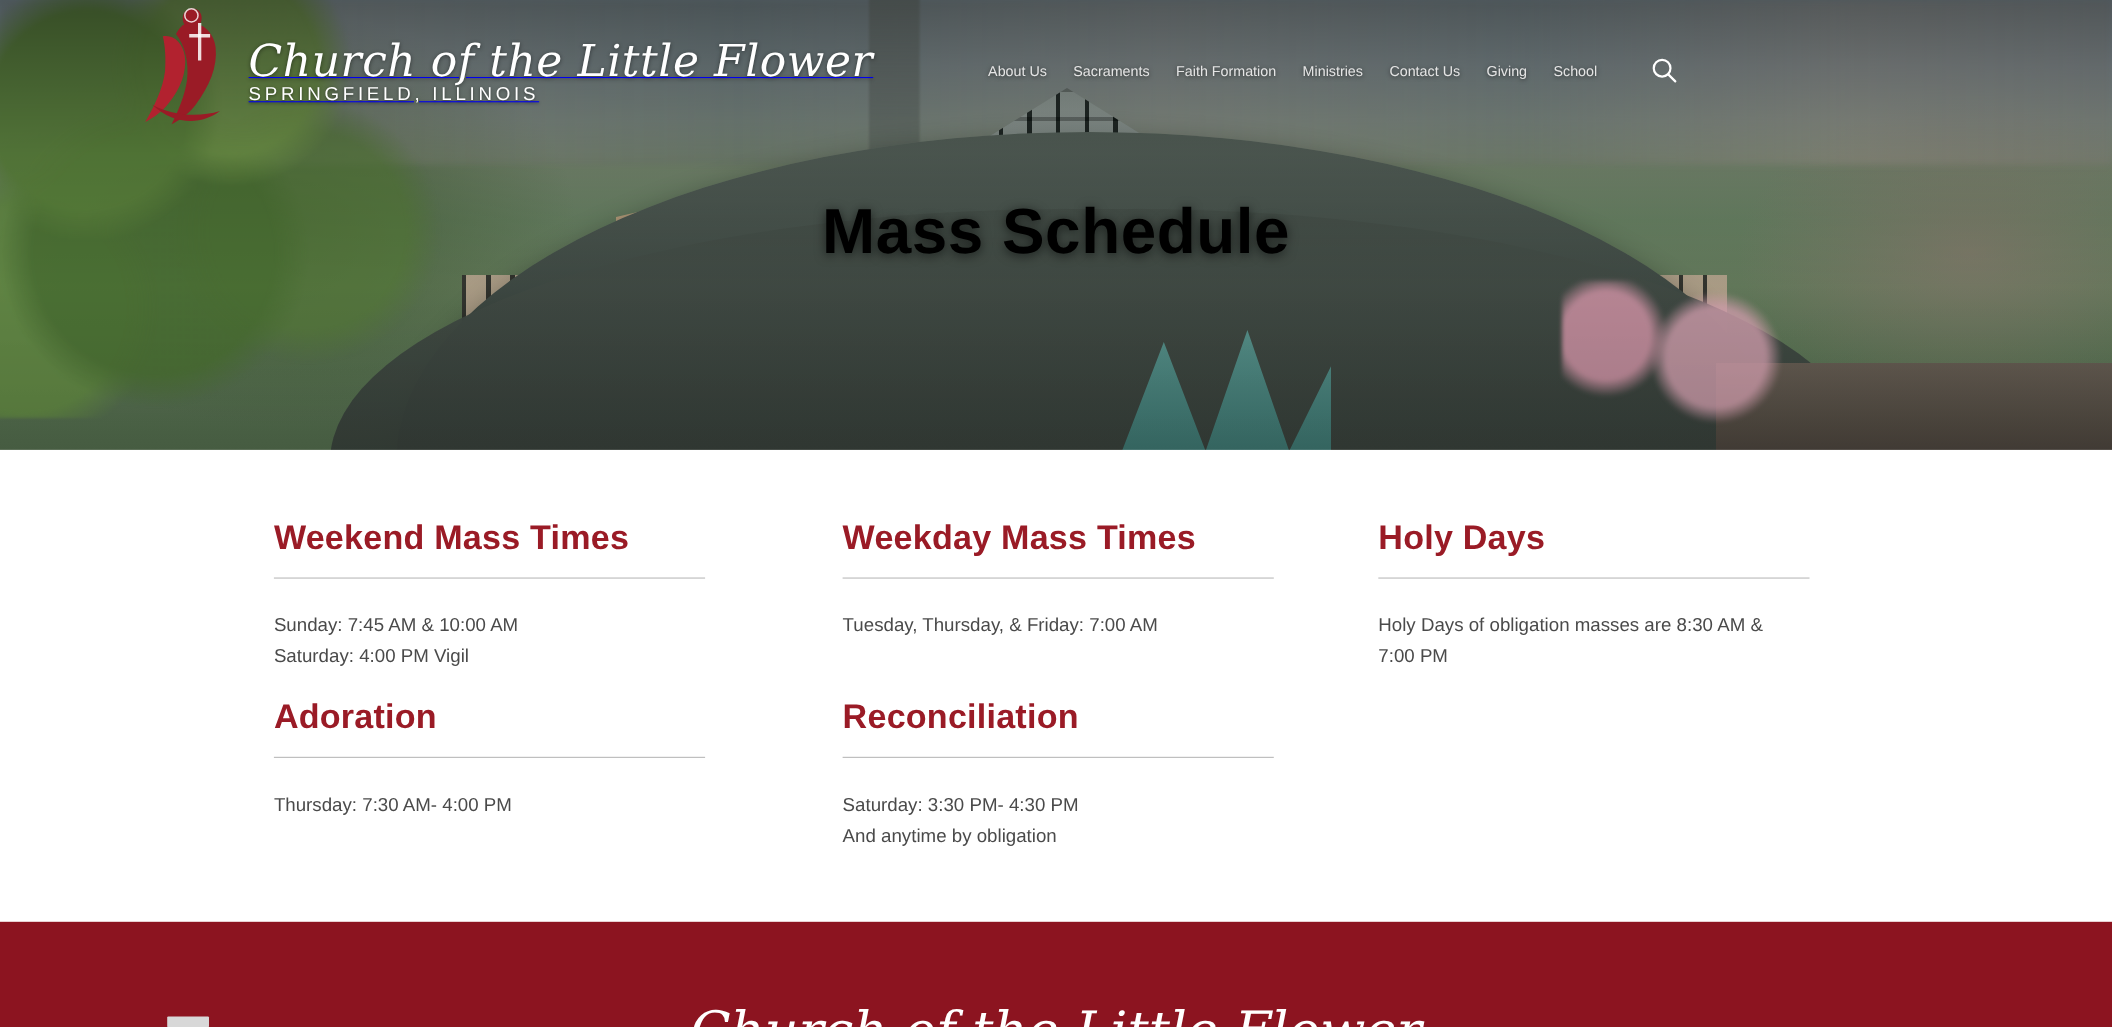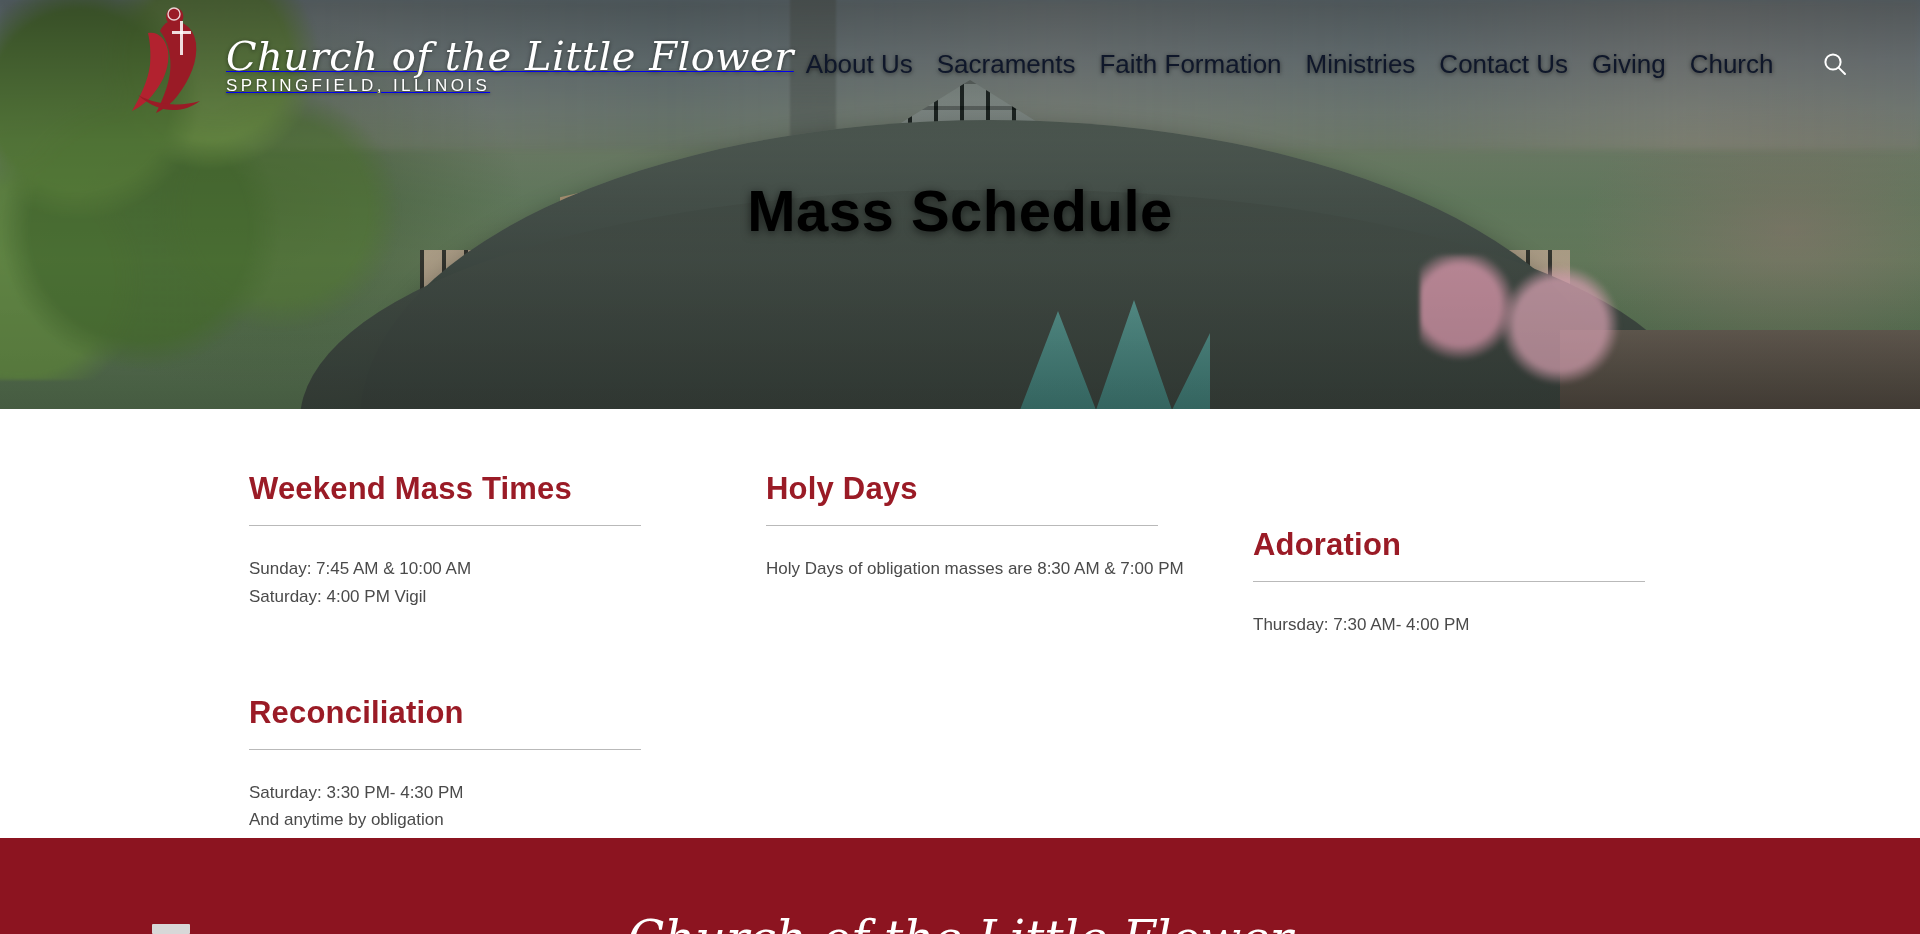--- a/index.html
+++ b/index.html
@@ -151,22 +151,22 @@
     text-align: center; width: 430px;
     text-shadow: 0 1px 3px rgba(0,0,0,.5);
   }
 
   .nav {
     margin-left: auto;
     display: flex; align-items: center; gap: 0;
     padding-right: 0;
   }
   .nav a {
-    color: #0f172a; text-decoration: none;
-    font-size: 26px;
+    color: #e5e5e5; text-decoration: none;
+    font-size: 13px;
     padding: 0 12px;
     text-shadow: 0 1px 4px rgba(0,0,0,.55);
     white-space: nowrap;
   }
   .search-btn {
     margin-left: 32px; margin-right: 58px;
     width: 34px; height: 34px;
     display: flex; align-items: center; justify-content: center;
     cursor: pointer; background: none; border: none;
   }
@@ -206,21 +206,21 @@
   }
   .rule {
     height: 1px; background: #b9b9b9; margin-bottom: 29px;
   }
   .rule.w1 { width: 392px; }
   .rule.w2 { width: 392px; }
   .rule.w3 { width: 392px; }
   .card p {
     font-size: 17px; color: #4a4a4a; line-height: 1.62;
   }
-  .row2 { margin-top: 56px; }
+  .row2 { margin-top: 24px; }
 
   
   .footer {
     position: absolute;
     top: 838px; left: 0;
     width: 1920px; height: 96px;
     background: #8c1420;
     overflow: hidden;
   }
   .footer-title {
@@ -284,41 +284,46 @@
       </span>
     </a>
 
     <nav class="nav">
       <a href="#">About Us</a>
       <a href="#">Sacraments</a>
       <a href="#">Faith Formation</a>
       <a href="#">Ministries</a>
       <a href="#">Contact Us</a>
       <a href="#">Giving</a>
-      <a href="#">Church</a>
+      <a href="#">School</a>
       <button class="search-btn">
         <svg width="26" height="26" viewBox="0 0 26 26" aria-hidden="true">
           <circle cx="11" cy="11" r="7.6" fill="none" stroke="#ffffff" stroke-width="2"></circle>
           <line x1="16.6" y1="16.6" x2="23" y2="23" stroke="#ffffff" stroke-width="2" stroke-linecap="round"></line>
         </svg>
       </button>
     </nav>
   </div>
 </div>
 
 <main class="content">
   <div class="grid">
 
     <section class="card">
       <h2>Weekend Mass Times</h2>
       <div class="rule w1"></div>
       <p>Sunday: 7:45 AM &amp; 10:00 AM</p>
       <p>Saturday: 4:00 PM Vigil</p>
     </section>
 
+    <section class="card">
+      <h2>Weekday Mass Times</h2>
+      <div class="rule w2"></div>
+      <p>Tuesday, Thursday, &amp; Friday: 7:00 AM</p>
+    </section>
 
     <section class="card">
       <h2>Holy Days</h2>
       <div class="rule w3"></div>
       <p>Holy Days of obligation masses are 8:30 AM &amp; 7:00 PM</p>
     </section>
 
     <section class="card row2">
       <h2>Adoration</h2>
       <div class="rule w1"></div>

